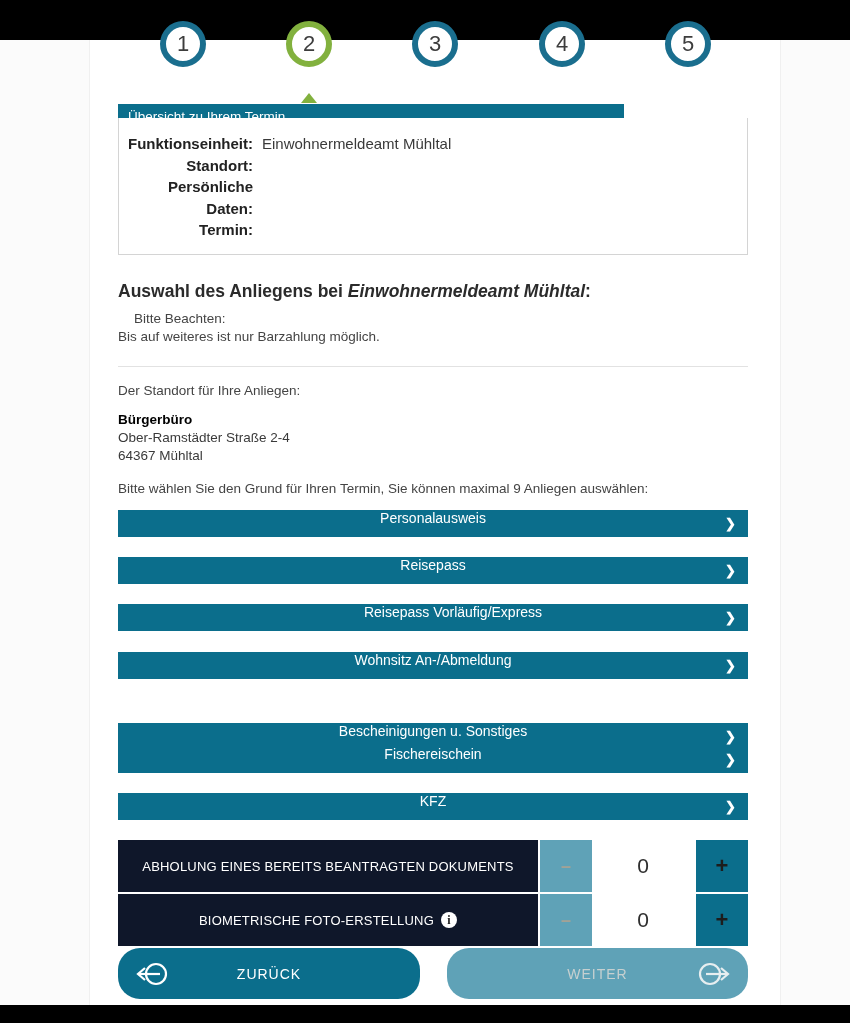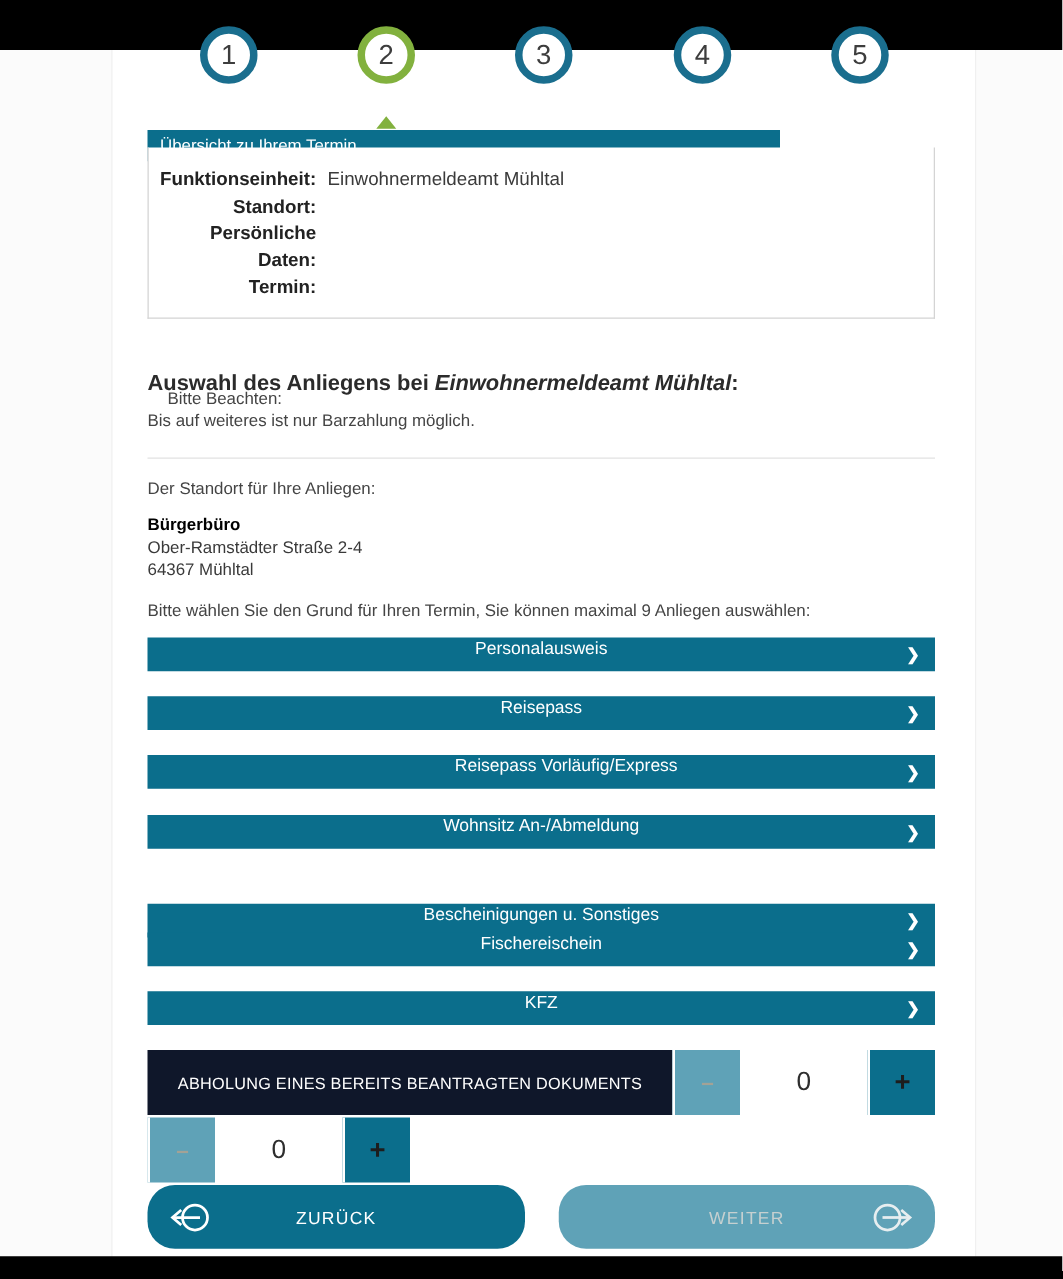--- a/index.html
+++ b/index.html
@@ -46,21 +46,21 @@
   }
   .panel-body {
     position:absolute; top:118px; left:0; width:630px; height:137px;
     background:#fff; border:1px solid #d4d4d4; border-top:none;
     padding-top:15px; font-size:15px;
   }
   .field { display:flex; line-height:21.5px; }
   .flabel { width:134px; text-align:right; font-weight:bold; color:#222; }
   .fvalue { margin-left:9px; color:#3a3a3a; }
 
-  .heading { position:absolute; top:281px; left:0; width:630px; font-size:17.5px; font-weight:bold; color:#2b2b2b;margin-top:15px; }
+  .heading { position:absolute; top:281px; left:0; width:630px; font-size:17.5px; font-weight:bold; color:#2b2b2b; }
   .heading .office { font-style:italic; }
   .notice1 { position:absolute; top:311px; left:16px; font-size:13.5px; color:#444; }
   .notice2 { position:absolute; top:329px; left:0; font-size:13.5px; color:#444; }
   .divider { position:absolute; top:366px; left:0; width:630px; height:1px; background:#e2e2e2; }
 
   .loc-intro  { position:absolute; top:383px; left:0; font-size:13.5px; color:#444; }
   .loc-name   { position:absolute; top:412px; left:0; font-size:13.5px; font-weight:bold; color:#000000; }
   .loc-street { position:absolute; top:430px; left:0; font-size:13.5px; color:#3a3a3a; }
   .loc-city   { position:absolute; top:448px; left:0; font-size:13.5px; color:#3a3a3a; }
   .prompt     { position:absolute; top:481px; left:0; font-size:13.5px; color:#444; }
@@ -208,20 +208,24 @@
     <div class="cnt-label">ABHOLUNG EINES BEREITS BEANTRAGTEN DOKUMENTS</div>
     <div class="cnt-minus">
         <span>–</span>
       </div>
     <div class="cnt-value">0</div>
     <div class="cnt-plus">
         <span>+</span>
       </div>
   </div>
   <div class="counter-row cr-2">
+    <div class="cnt-label">
+        <span>BIOMETRISCHE FOTO-ERSTELLUNG</span>
+        <span class="info-badge">i</span>
+      </div>
     <div class="cnt-minus">
         <span>–</span>
       </div>
     <div class="cnt-value">0</div>
     <div class="cnt-plus">
         <span>+</span>
       </div>
   </div>
 
   <div class="nav-btn btn-back">

